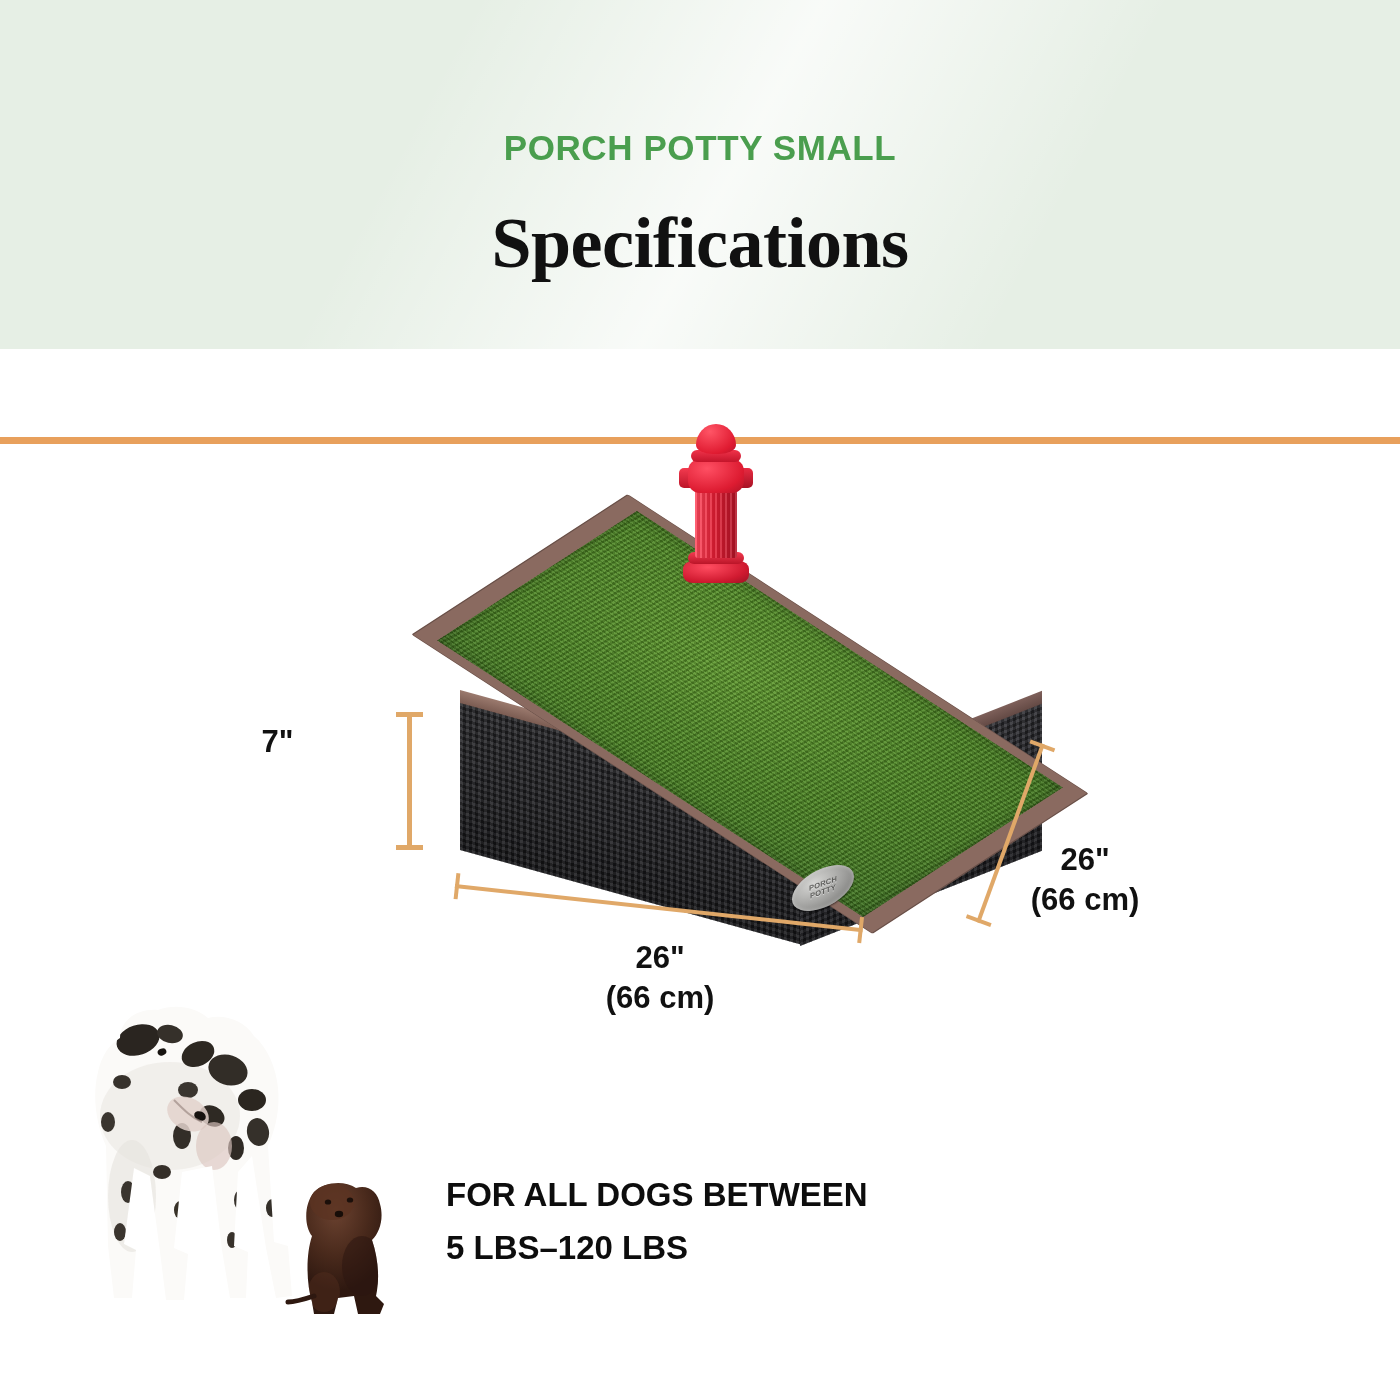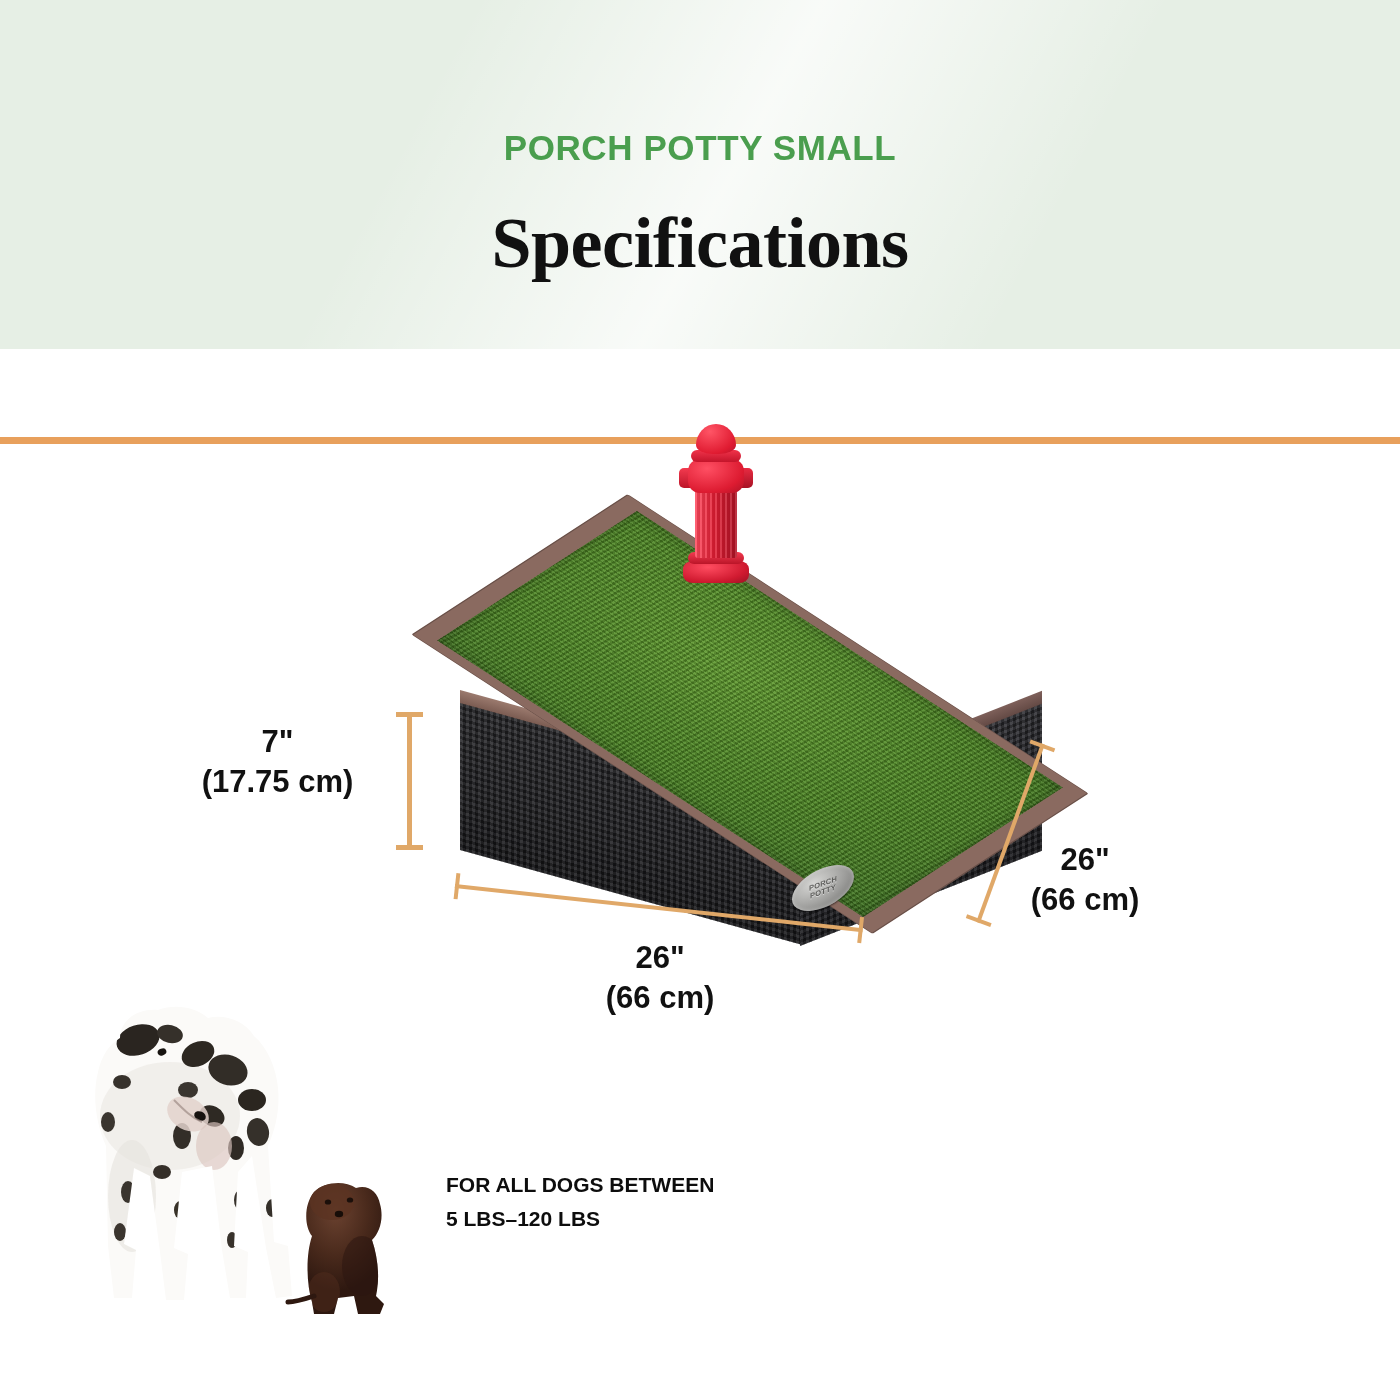--- a/index.html
+++ b/index.html
@@ -206,21 +206,21 @@
   .lbl-width {left:520px;top:938px;width:280px;}
   .lbl-depth {left:985px;top:840px;width:200px;}
 
   
   .dogs{position:absolute;left:62px;top:996px;width:345px;height:330px;}
   .dogs svg{display:block;width:100%;height:100%;}
 
   
   .footer-copy{
     position:absolute;left:446px;top:1168px;width:620px;
-    color:#0d0d0d;font-size:21px;font-weight:bold;line-height:1.62;
+    color:#0d0d0d;font-size:33px;font-weight:bold;line-height:1.62;
   }
   .footer-copy div{white-space:nowrap;}
 </style>
 </head>
 <body>
 
 <div class="header">
   <div class="header-inner">
     <div class="eyebrow">PORCH POTTY SMALL</div>
     <div class="main-title">Specifications</div>
@@ -261,21 +261,20 @@
   </div>
 
 </div>
 
 <div class="dim-line dim-v">
   <div class="cap t"></div>
   <div class="cap b"></div>
 </div>
 <div class="dim-label lbl-height">
   <div>7"</div>
-  <div>(17.75 cm)</div>
 </div>
 
 <div class="dim-line dim-w">
   <div class="cap l"></div>
   <div class="cap r"></div>
 </div>
 <div class="dim-label lbl-width">
   <div>26"</div>
   <div>(66 cm)</div>
 </div>

